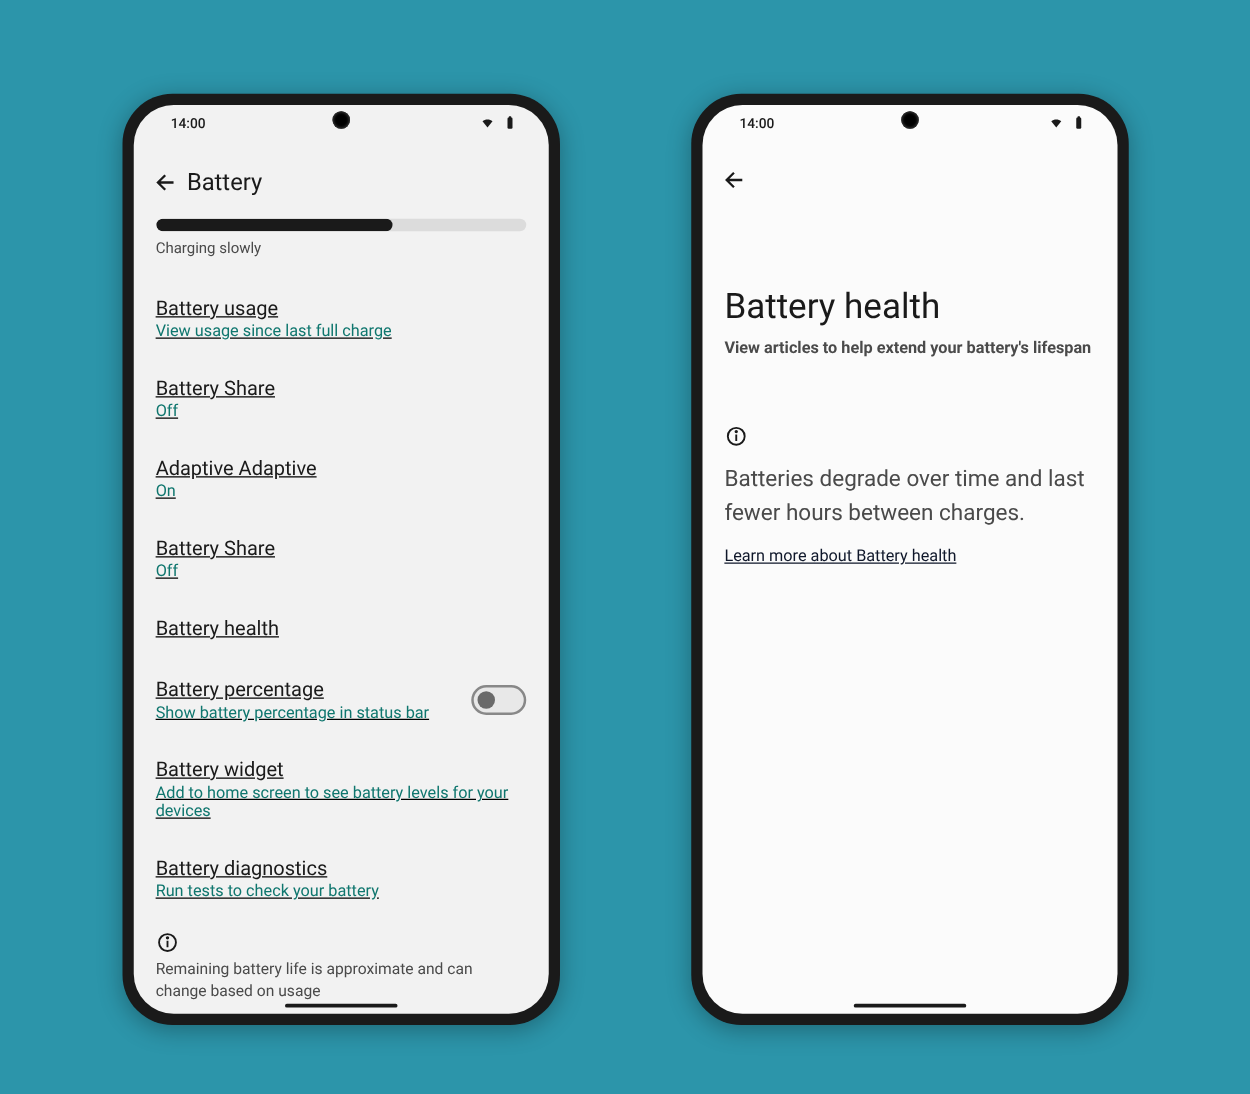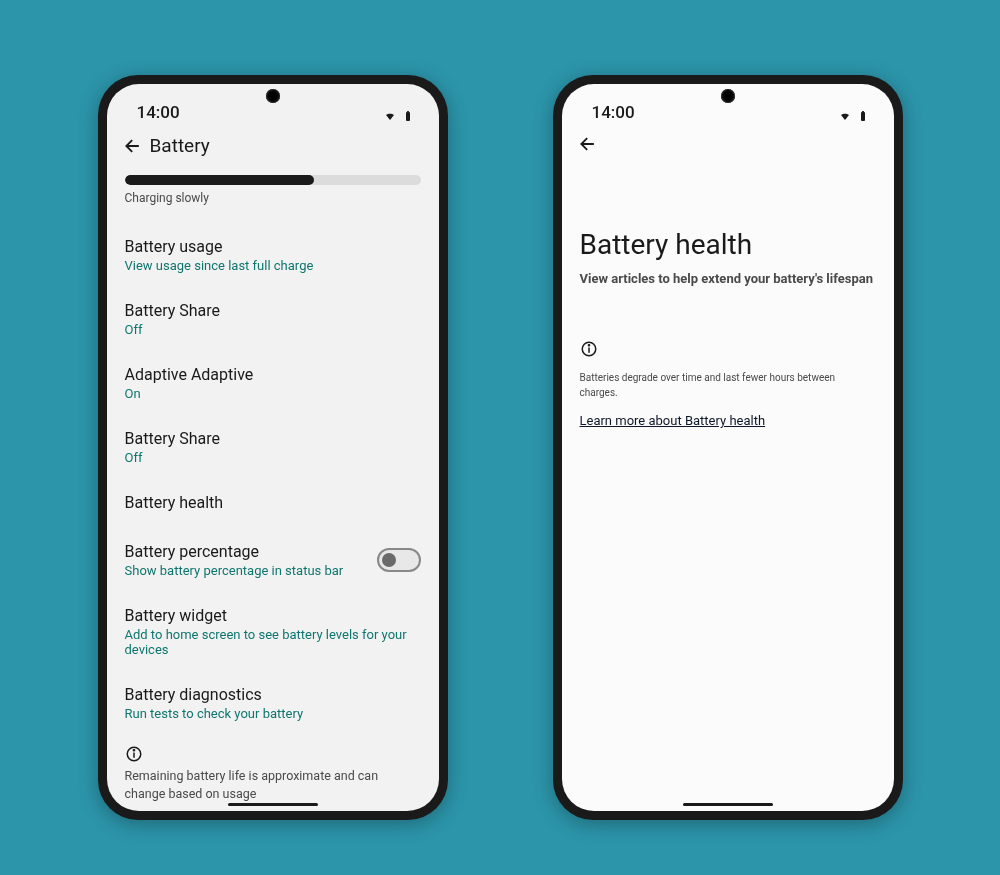--- a/index.html
+++ b/index.html
@@ -43,24 +43,24 @@
     width: 14px;
     height: 14px;
     background: #000;
     border-radius: 50%;
     z-index: 10;
     box-shadow: inset 0 0 2px 1px #333;
   }
   .status-bar {
     height: 30px;
     display: flex;
-    align-items: flex-end;
+    align-items: flex-start;
     justify-content: space-between;
     padding: 0 24px 0 30px;
-    font-size: 17px;
+    font-size: 11px;
     font-weight: 500;
     color: #1a1a1a;
     margin-top: 8px;
   }
   .status-icons { display: flex; align-items: center; gap: 4px; }
   .status-icons svg { width: 14px; height: 12px; }
   .header {
     display: flex;
     align-items: center;
     padding: 12px 16px 14px 16px;
@@ -82,20 +82,21 @@
     background: #1a1a1a;
     border-radius: 5px;
   }
   .charging-txt { font-size: 12px; color: #4a4a4a; margin-bottom: 18px; }
   .item {
     padding: 14px 0;
     cursor: pointer;
     display: flex;
     align-items: center;
     justify-content: space-between;
+    text-decoration: underline;
   }
   .item-text { flex: 1; }
   .item-title { font-size: 16px; color: #1a1a1a; margin-bottom: 2px; }
   .item-sub { font-size: 13px; color: #0f766e; }
   .toggle {
     width: 44px;
     height: 24px;
     border: 2px solid #888;
     border-radius: 14px;
     position: relative;
@@ -141,21 +142,21 @@
     padding: 60px 18px 10px 18px;
   }
   .big-sub {
     font-size: 13px;
     color: #4a4a4a;
     padding: 0 18px 30px 18px;
     font-weight: bold;
   }
   .info-block { padding: 24px 18px 0 18px; }
   .info-block .info-icon { margin-bottom: 12px; display: block; }
-  .info-block-text { font-size: 10px; color: #4a4a4a; line-height: 1.5; margin-bottom: 10px; }
+  .info-block-text { font-size: 18px; color: #4a4a4a; line-height: 1.5; margin-bottom: 10px; }
   .link {
     font-size: 13px;
     color: #0f172a;
     text-decoration: underline;
     cursor: pointer;
   }
   .only-info-icon { padding-left: 0; }
 </style>
 </head>
 <body>

